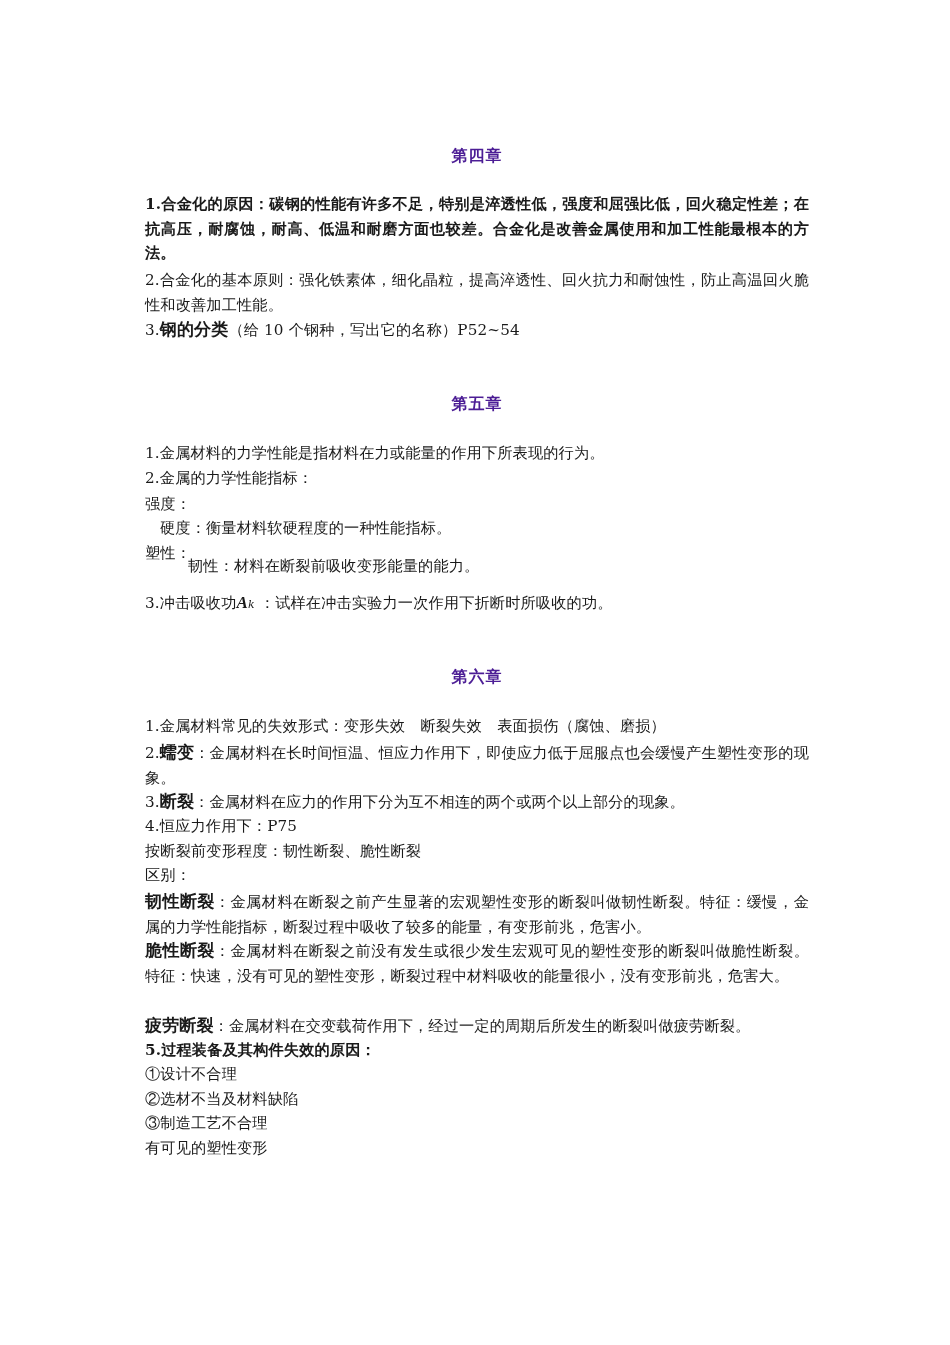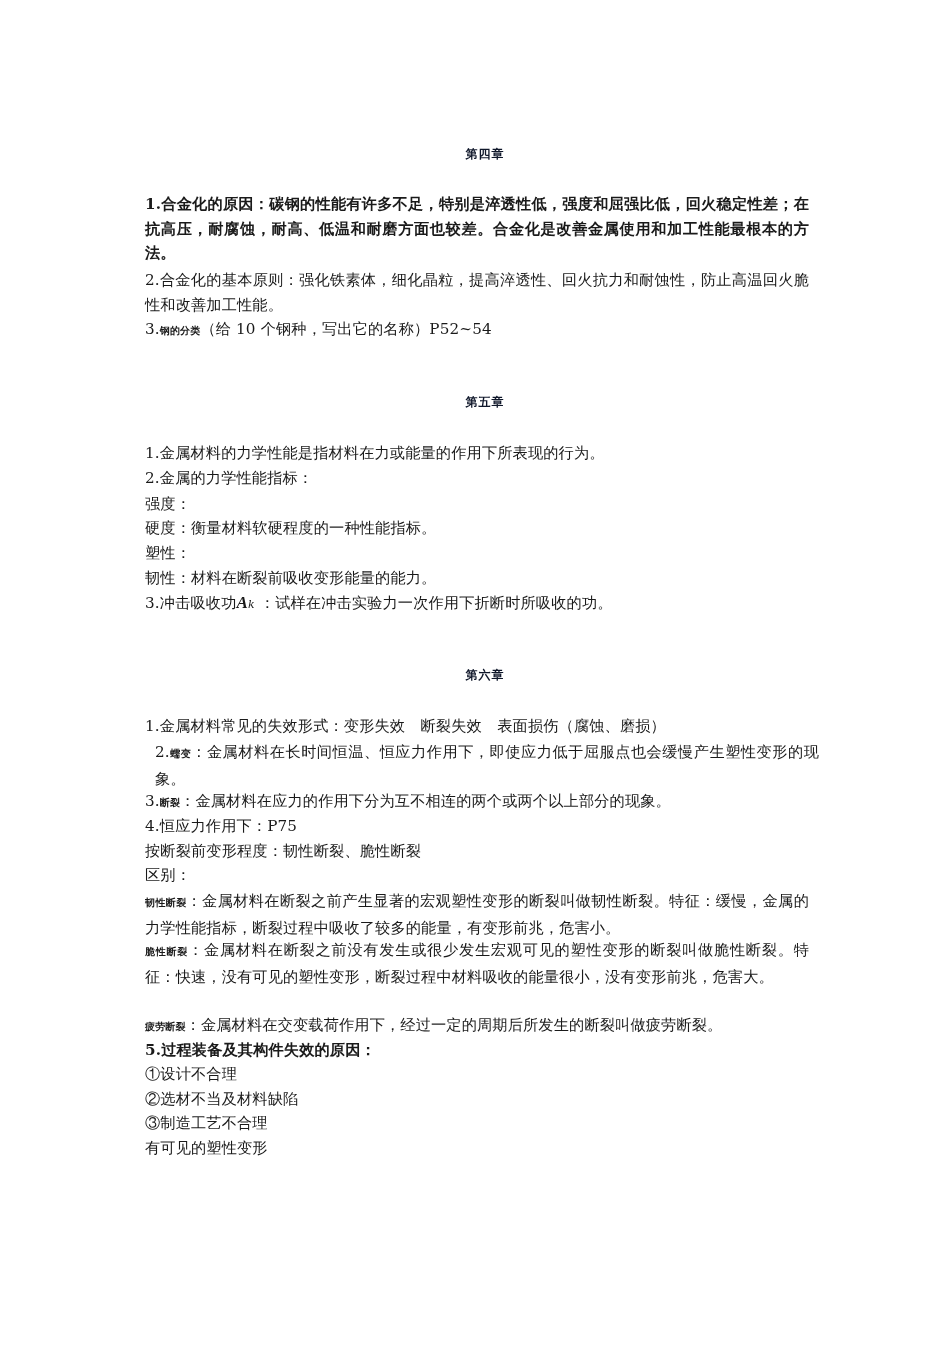--- a/index.html
+++ b/index.html
@@ -3,30 +3,30 @@
   <meta charset="utf-8">
   <style>
     html, body { margin: 0; padding: 0; background: #ffffff; }
     body {
       width: 950px; height: 1345px; position: relative; overflow: hidden;
       font-family: "DejaVu Serif", "Liberation Serif", serif;
       color: #1a1a1a;
     }
     .page { position: absolute; left: 145px; top: 0; width: 664px; }
     .heading {
-      position: absolute; left: 8px; width: 664px; text-align: center;
+      position: absolute; left: 0; width: 664px; text-align: center;
       font-family: "DejaVu Sans", "Liberation Sans", sans-serif;
-      font-weight: bold; font-size: 12px; letter-spacing: 1px; color: #0f172a;
+      font-weight: bold; font-size: 16px; letter-spacing: 1px; color: #4c1d95;
     }
     .para {
       position: absolute; left: 0; width: 664px;
       font-size: 15.2px; line-height: 24.5px; letter-spacing: 0.15px;
       text-align: justify; white-space: normal;
     }
-    .b { font-weight: bold; font-family: "DejaVu Sans", "Liberation Sans", sans-serif; font-size: 10px; }
+    .b { font-weight: bold; font-family: "DejaVu Sans", "Liberation Sans", sans-serif; font-size: 17px; }
     .i { font-style: italic; font-weight: bold; font-family: "Liberation Serif", serif; font-size: 17px; }
     .sub { font-size: 11px; font-style: italic; }
   </style>
 </head>
 <body>
 
 <div class="page">
 
   <div class="heading" style="top:146px;">第四章</div>
 
@@ -34,30 +34,30 @@
 
   <div class="para" style="top:268px;"><span>2.</span><span>合金化的基本原则：</span><span>强化铁素体，细化晶粒，提高淬透性、回火抗力和耐蚀性，防止高温回火脆性和改善加工性能。</span></div>
 
   <div class="para" style="top:317px;"><span>3.</span><span class="b">钢的分类</span><span>（给 10 个钢种，写出它的名称）P52~54</span></div>
 
   <div class="heading" style="top:394px;">第五章</div>
 
   <div class="para" style="top:441px;"><span>1.</span><span>金属材料的力学性能是指材料在力或能量的作用下所表现的行为。</span></div>
   <div class="para" style="top:466px;"><span>2.</span><span>金属的力学性能指标：</span></div>
   <div class="para" style="top:492px;">强度：</div>
-  <div class="para" style="top:516px;">硬度：衡量材料软硬程度的一种性能指标。</div>
+  <div class="para" style="top:516px;margin-left:15px;">硬度：衡量材料软硬程度的一种性能指标。</div>
   <div class="para" style="top:541px;">塑性：</div>
-  <div class="para" style="top:566px;">韧性：材料在断裂前吸收变形能量的能力。</div>
+  <div class="para" style="top:554px;margin-left:43px;">韧性：材料在断裂前吸收变形能量的能力。</div>
   <div class="para" style="top:591px;"><span>3.</span><span>冲击吸收功</span><span class="i">A</span><span class="sub">k</span><span> ：试样在冲击实验力一次作用下折断时所吸收的功。</span></div>
 
   <div class="heading" style="top:667px;text-align:center;">第六章</div>
 
   <div class="para" style="top:714px;"><span>1.</span><span>金属材料常见的失效形式：变形失效　断裂失效　表面损伤（腐蚀、磨损）</span></div>
 
-  <div class="para" style="top:740px;margin-left:10px;"><span>2.</span><span class="b">蠕变</span><span>：金属材料在长时间恒温、恒应力作用下，即使应力低于屈服点也会缓慢产生塑性变形的现象。</span></div>
+  <div class="para" style="top:740px;"><span>2.</span><span class="b">蠕变</span><span>：金属材料在长时间恒温、恒应力作用下，即使应力低于屈服点也会缓慢产生塑性变形的现象。</span></div>
 
   <div class="para" style="top:789px;"><span>3.</span><span class="b">断裂</span><span>：金属材料在应力的作用下分为互不相连的两个或两个以上部分的现象。</span></div>
 
   <div class="para" style="top:814px;"><span>4.</span><span>恒应力作用下：P75</span></div>
   <div class="para" style="top:839px;">按断裂前变形程度：韧性断裂、脆性断裂</div>
   <div class="para" style="top:863px;">区别：</div>
 
   <div class="para" style="top:889px;"><span class="b">韧性断裂</span><span>：金属材料在断裂之前产生显著的宏观塑性变形的断裂叫做韧性断裂。特征：缓慢，金属的力学性能指标，断裂过程中吸收了较多的能量，有变形前兆，危害小。</span></div>
 
   <div class="para" style="top:938px;"><span class="b">脆性断裂</span><span>：金属材料在断裂之前没有发生或很少发生宏观可见的塑性变形的断裂叫做脆性断裂。特征：快速，没有可见的塑性变形，断裂过程中材料吸收的能量很小，没有变形前兆，危害大。</span></div>

